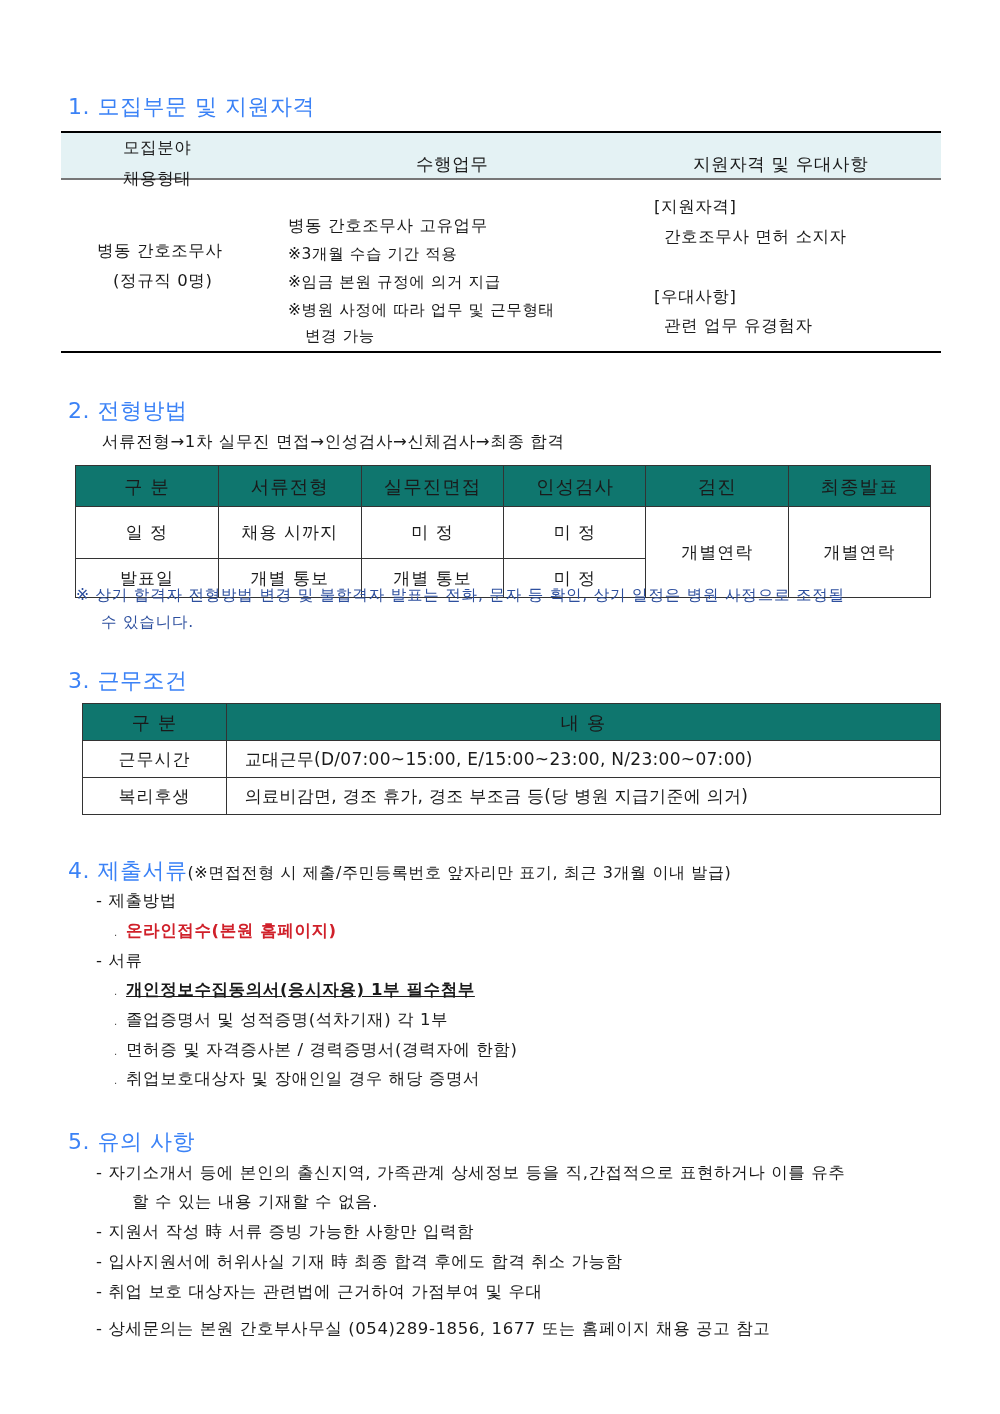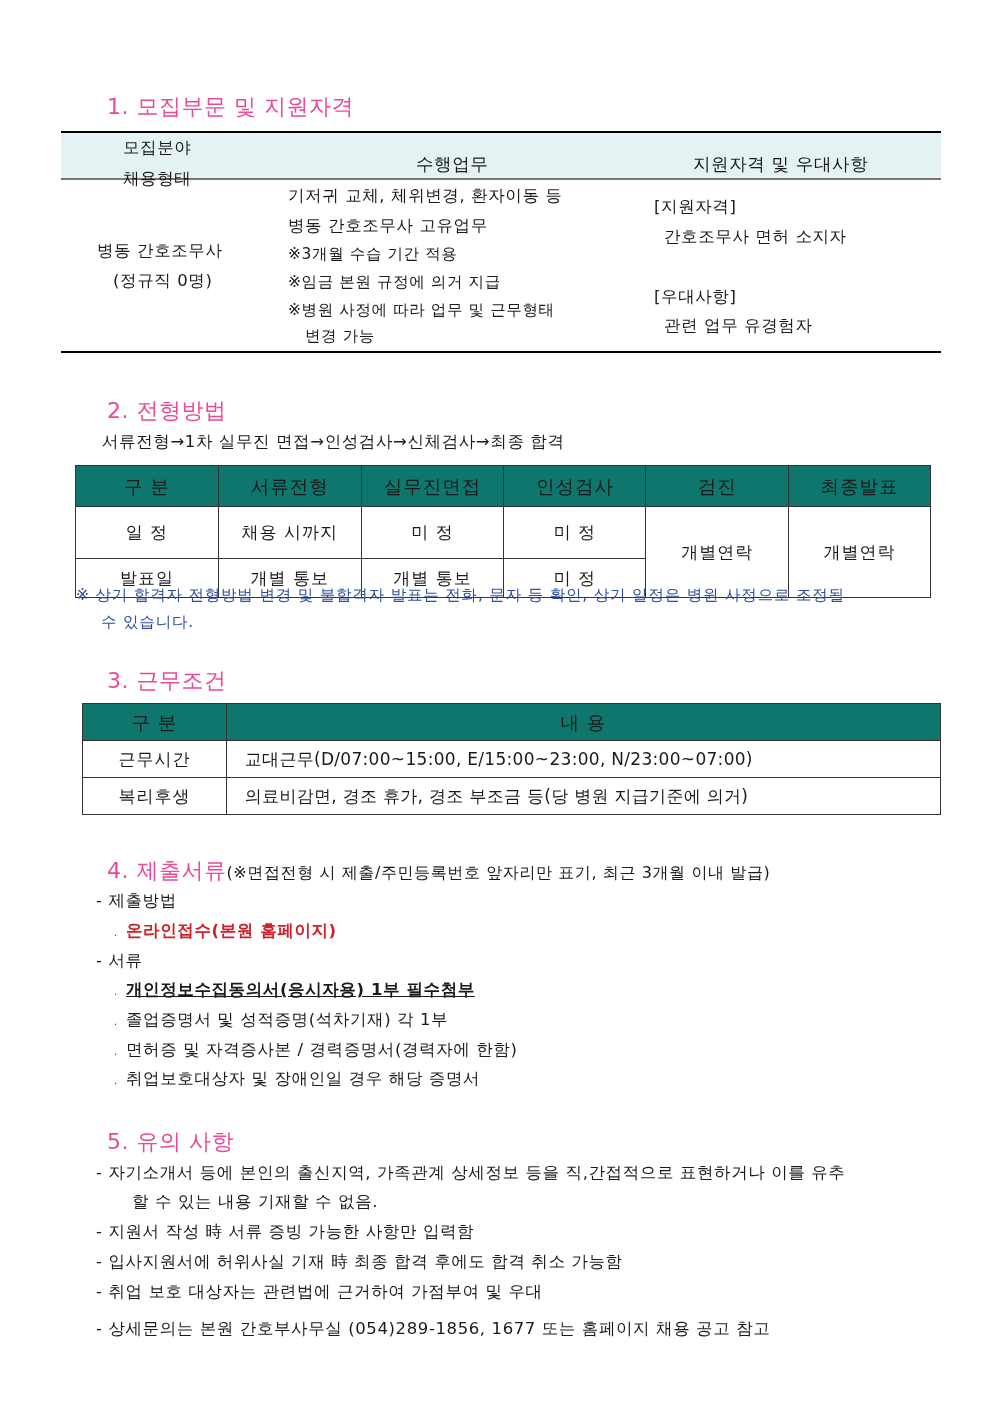--- a/index.html
+++ b/index.html
@@ -5,21 +5,21 @@
   * { box-sizing: border-box; margin: 0; padding: 0; }
   html, body { width: 1000px; height: 1414px; background: #ffffff; }
   body {
     position: relative;
     font-family: "DejaVu Sans", "Liberation Sans", sans-serif;
     color: #111;
     font-size: 17px;
     overflow: hidden;
   }
   .abs { position: absolute; }
-  .sec-title { font-size: 22px; letter-spacing: 0.5px; color: #ec4899; white-space: nowrap; margin-left: 39px; }
+  .sec-title { font-size: 22px; letter-spacing: 0.5px; color: #3b82f6; white-space: nowrap; }
   .line { font-size: 16.5px; white-space: nowrap; color: #1a1a1a; letter-spacing: 0.6px; }
 
   
   #t1 { left: 61px; top: 131px; width: 880px; }
   #t1 .hdr {
     height: 49px; background: #e4f2f4;
     border-top: 2px solid #000; border-bottom: 2px solid #777;
     position: relative;
   }
   #t1 .body { height: 173px; border-bottom: 2px solid #000; position: relative; }
@@ -50,21 +50,20 @@
   <div class="hdr">
     <div class="abs line" style="left:62px; top:4px;">모집분야</div>
     <div class="abs line" style="left:62px; top:35px;">채용형태</div>
     <div class="abs line" style="left:355px; top:19px; font-size:17.5px;">수행업무</div>
     <div class="abs line" style="left:632px; top:19px; font-size:17.5px;">지원자격 및 우대사항</div>
   </div>
   <div class="body">
     <div class="abs line" style="left:36px; top:60px;">병동 간호조무사</div>
     <div class="abs line" style="left:52px; top:90px;">(정규직 0명)</div>
 
-    <div class="abs line" style="left:227px; top:5px;">기저귀 교체, 체위변경, 환자이동 등</div>
     <div class="abs line" style="left:227px; top:35px;">병동 간호조무사 고유업무</div>
     <div class="abs line" style="left:227px; top:64px; font-size:15.5px;">※3개월 수습 기간 적용</div>
     <div class="abs line" style="left:227px; top:92px; font-size:15.5px;">※임금 본원 규정에 의거 지급</div>
     <div class="abs line" style="left:227px; top:120px; font-size:15.5px;">※병원 사정에 따라 업무 및 근무형태</div>
     <div class="abs line" style="left:244px; top:146px; font-size:15.5px;">변경 가능</div>
 
     <div class="abs line" style="left:593px; top:16px;">[지원자격]</div>
     <div class="abs line" style="left:603px; top:46px;">간호조무사 면허 소지자</div>
     <div class="abs line" style="left:593px; top:106px;">[우대사항]</div>
     <div class="abs line" style="left:603px; top:135px;">관련 업무 유경험자</div>

